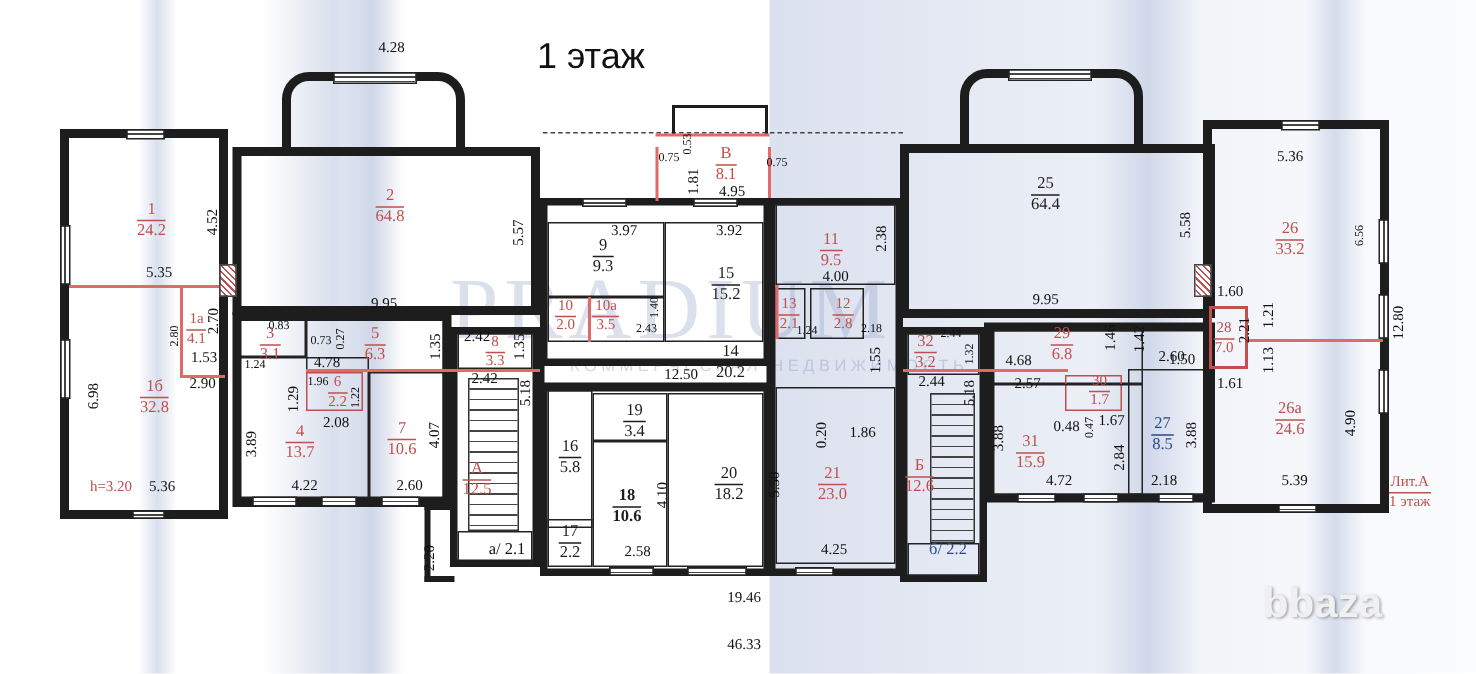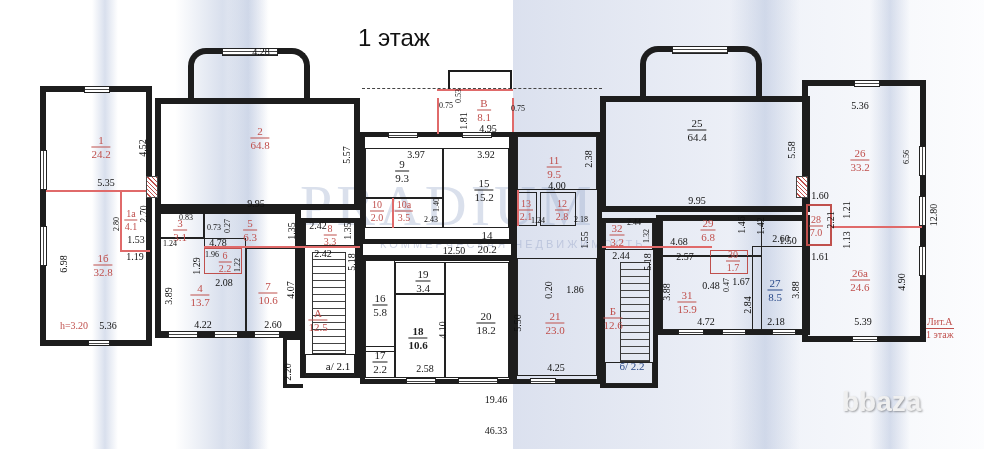--- a/index.html
+++ b/index.html
@@ -328,28 +328,28 @@
 <div class="label red" style="left:617px;top:235px;">
     <span class="num">32</span>
     <span class="area">3.2</span>
   </div>
 <div class="label red" style="left:613px;top:318px;">
     <span class="num">Б</span>
     <span class="area">12.6</span>
   </div>
 <div class="dim" style="left:632px;top:366px;font-size:11px;color:#2a4a8a;"><span>б</span>/ <span>2.2</span></div>
 
-<div class="dim" style="left:261px;top:51px;">4.28</div>
+<div class="dim" style="left:261px;top:32px;">4.28</div>
 <div class="dim v" style="left:142px;top:148px;">4.52</div>
 <div class="dim v" style="left:346px;top:155px;">5.57</div>
 <div class="dim" style="left:106px;top:182px;">5.35</div>
 <div class="dim v sm" style="left:116px;top:224px;">2.80</div>
 <div class="dim v" style="left:143px;top:214px;">2.70</div>
 <div class="dim" style="left:136px;top:239px;">1.53</div>
-<div class="dim" style="left:135px;top:256px;">1.19</div>
+<div class="dim" style="left:135px;top:256px;">2.90</div>
 <div class="dim v" style="left:63px;top:264px;">6.98</div>
 <div class="dim" style="left:74px;top:325px;color:#c0504d;">h=3.20</div>
 <div class="dim" style="left:108px;top:325px;">5.36</div>
 <div class="dim" style="left:256px;top:203px;">9.95</div>
 <div class="dim sm" style="left:186px;top:217px;">0.83</div>
 <div class="dim sm" style="left:214px;top:227px;">0.73</div>
 <div class="dim sm v" style="left:227px;top:226px;">0.27</div>
 <div class="dim sm" style="left:170px;top:243px;">1.24</div>
 <div class="dim" style="left:218px;top:242px;">4.78</div>
 <div class="dim v" style="left:291px;top:231px;">1.35</div>

